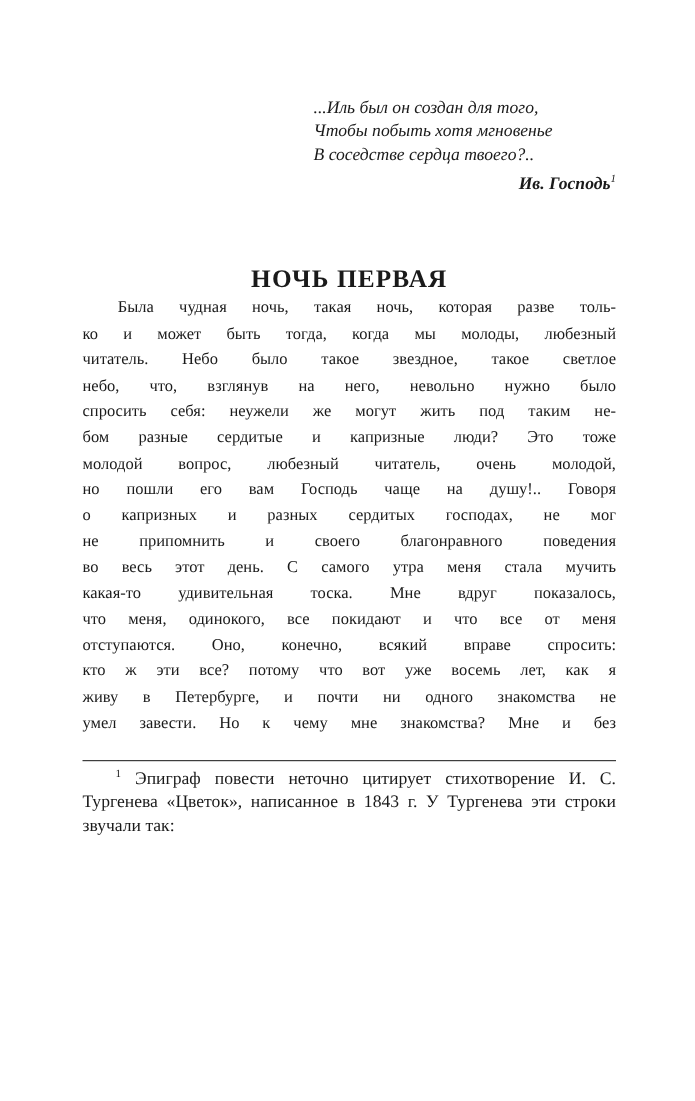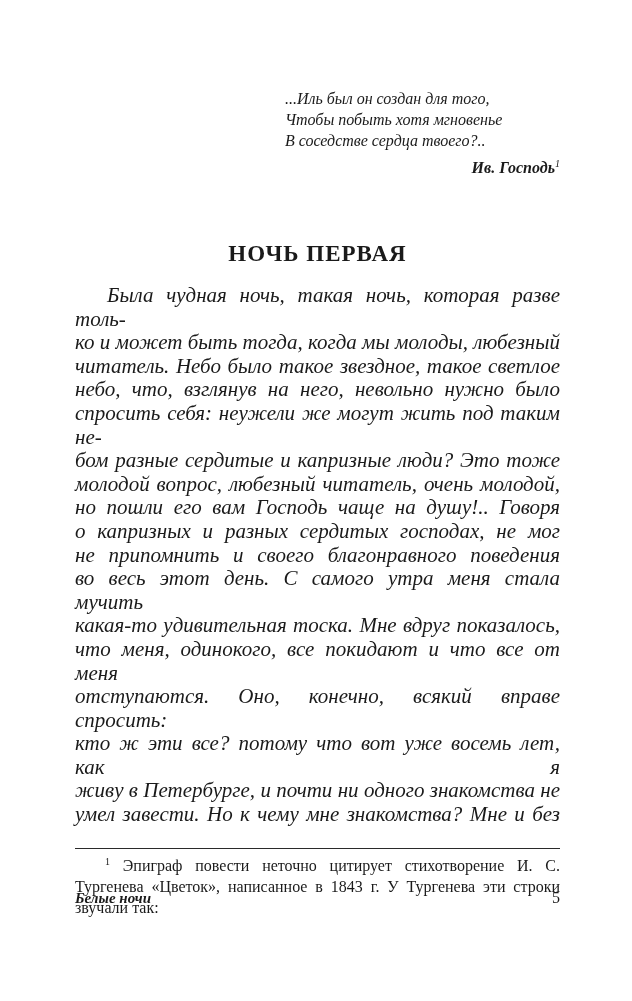--- a/index.html
+++ b/index.html
@@ -38,37 +38,36 @@
     font-size: 16px;
     margin-top: 8px;
   }
   .epigraph-attr sup {
     font-size: 10px;
     font-weight: normal;
     line-height: 0;
   }
   
   .chapter-title {
-    margin: 64px 0 17px 0;
+    margin: 64px 0 2px 0;
     text-align: center;
     font-size: 23px;
     font-weight: bold;
     letter-spacing: 1px;
     line-height: 26px;
   }
   
   .body-text {
     width: 485px;
-    font-size: 21px;
+    font-size: 15px;
     line-height: 23.6px;
     white-space: pre-line;
     text-align: justify;
     text-align-last: justify;
     text-indent: 32px;
-    font-style: italic;
   }
   
   .footnote-rule {
     margin-top: 21px;
     width: 485px;
     height: 0;
     border-top: 1px solid #2a2a2a;
   }
   .footnote {
     width: 485px;
@@ -144,18 +143,14 @@
 кто ж эти все? потому что вот уже восемь лет, как я
 живу в Петербурге, и почти ни одного знакомства не
 умел завести. Но к чему мне знакомства? Мне и без</div>
 
   <div class="footnote-rule"></div>
 
   <div class="footnote">
     <p class="footnote-para"><sup>1</sup> <span class="footnote-text">Эпиграф повести неточно цитирует стихотворение И. С. Тургенева «Цветок», написанное в 1843 г. У Тургенева эти строки звучали так:</span></p>
   </div>
 
-  <div class="footer">
-    <span class="footer-title">Белые ночи</span>
-    <span class="footer-page">5</span>
-  </div>
 
 </div>
 
 </body></html>

